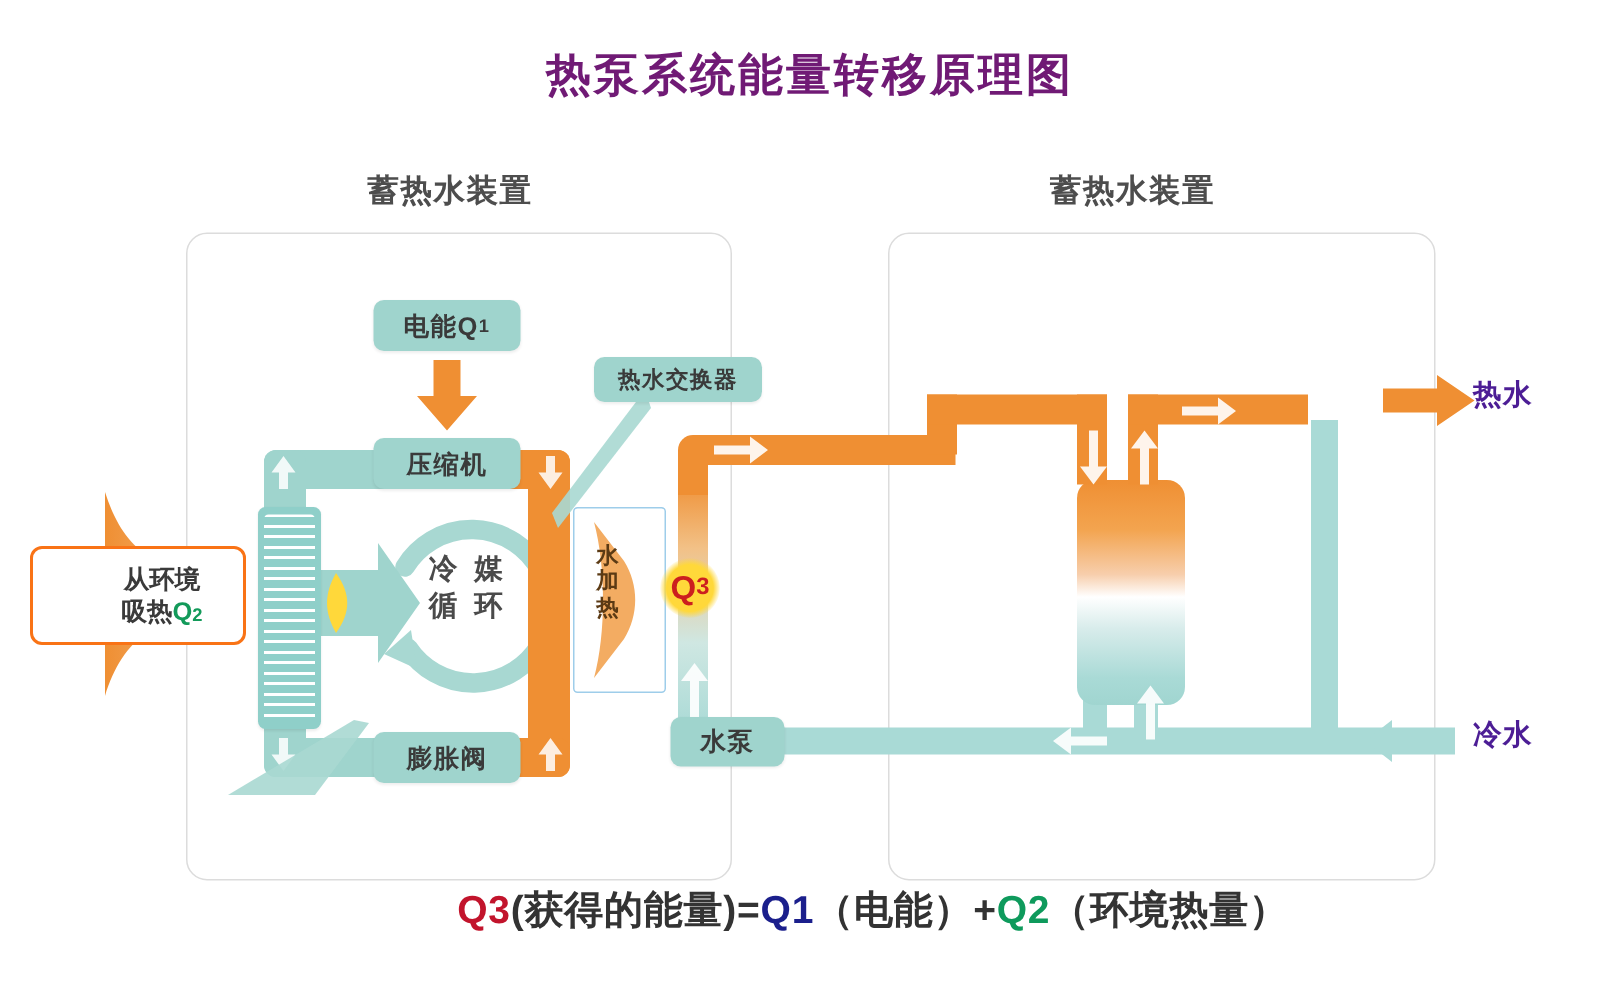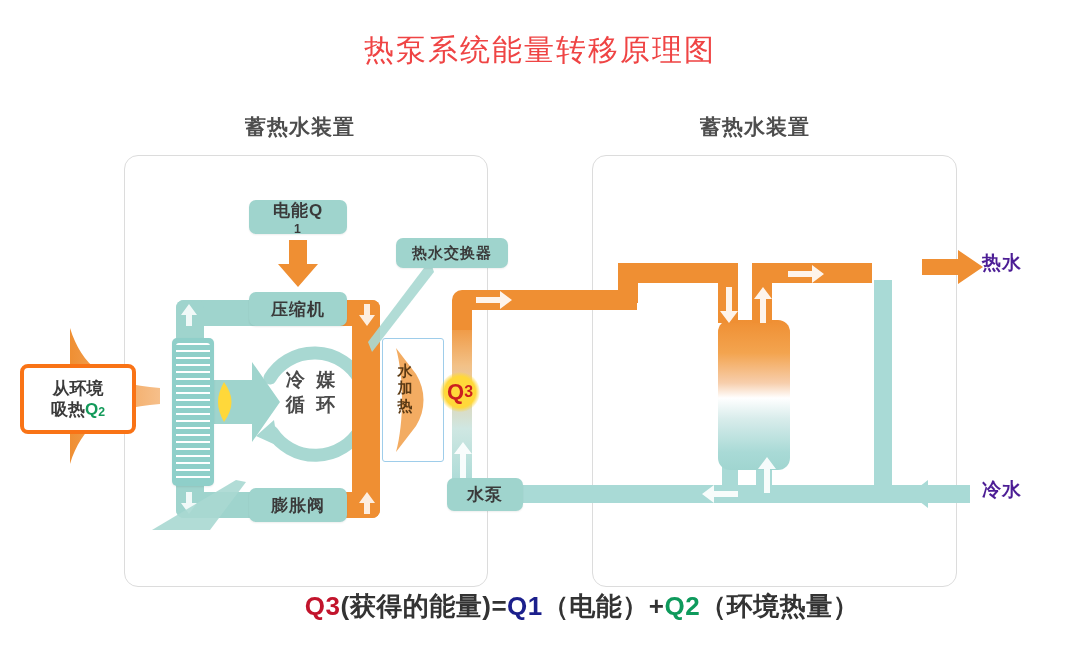--- a/index.html
+++ b/index.html
@@ -9,22 +9,22 @@
     font-family:"Liberation Sans","DejaVu Sans",sans-serif;
     overflow:hidden;
     position:relative;
   }
   #stage{position:absolute;left:0;top:0;width:1080px;height:656px;}
 
   
   .title{
     position:absolute;left:0;top:30px;width:1080px;
     text-align:center;
-    font-size:30px;font-weight:normal;letter-spacing:2px;
-    color:#ef4444;
+    font-size:30px;font-weight:bold;letter-spacing:2px;
+    color:#701a75;
   }
 
   
   .panel-head{
     position:absolute;font-size:21px;font-weight:bold;color:#4d4d4d;
     letter-spacing:1px;white-space:nowrap;
   }
   #head-hp{left:245px;top:113px;}
   #head-tank{left:700px;top:113px;}
 
@@ -35,39 +35,38 @@
   #panel-hp{left:124px;top:155px;width:362px;height:430px;}
   #panel-tank{left:592px;top:155px;width:363px;height:430px;}
 
   
   .chip{
     position:absolute;background:#9fd4cd;border-radius:7px;
     color:#3a3a3a;font-size:17px;font-weight:bold;
     display:flex;align-items:center;justify-content:center;
     white-space:nowrap;letter-spacing:1px;
     box-shadow:0 1px 2px rgba(0,0,0,.07);
-    flex-direction:column;
   }
 
   #chip-q1{left:249px;top:200px;width:98px;height:34px;}
   #chip-comp{left:249px;top:292px;width:98px;height:34px;z-index:6;}
   #chip-exp{left:249px;top:488px;width:98px;height:34px;z-index:6;}
   #chip-hx{left:396px;top:238px;width:112px;height:30px;font-size:15px;z-index:9;}
   #chip-pump{left:434px;top:478px;width:76px;height:33px;z-index:9;margin-left:13px;}
   #chip-mix{left:843px;top:249px;width:80px;height:36px;z-index:9;}
   #chip-airhx{left:46px;top:527px;width:140px;height:26px;font-size:16px;background:#bfe4e0;z-index:9;}
 
   .sub{font-size:.72em;vertical-align:-1px;}
 
   
   #env-box{
     position:absolute;left:20px;top:364px;width:108px;height:62px;
-    background:#ffffff;border:4px solid #f97316;border-radius:8px;
+    background:#ffffff;border:2px solid #f97316;border-radius:8px;
     display:flex;flex-direction:column;align-items:center;justify-content:center;
-    font-size:17px;font-weight:bold;color:#3a3a3a;line-height:1.25;z-index:8;
+    font-size:17px;font-weight:bold;color:#3a3a3a;line-height:1.25;z-index:8;padding-left:32px;
   }
   #env-box .g{color:#139a5a;}
 
   
   #horn{position:absolute;left:12px;top:326px;width:150px;height:140px;z-index:4;}
 
   
   #coil{
     position:absolute;left:172px;top:338px;width:42px;height:148px;
     background:#8fcfc9;border-radius:5px;z-index:6;

